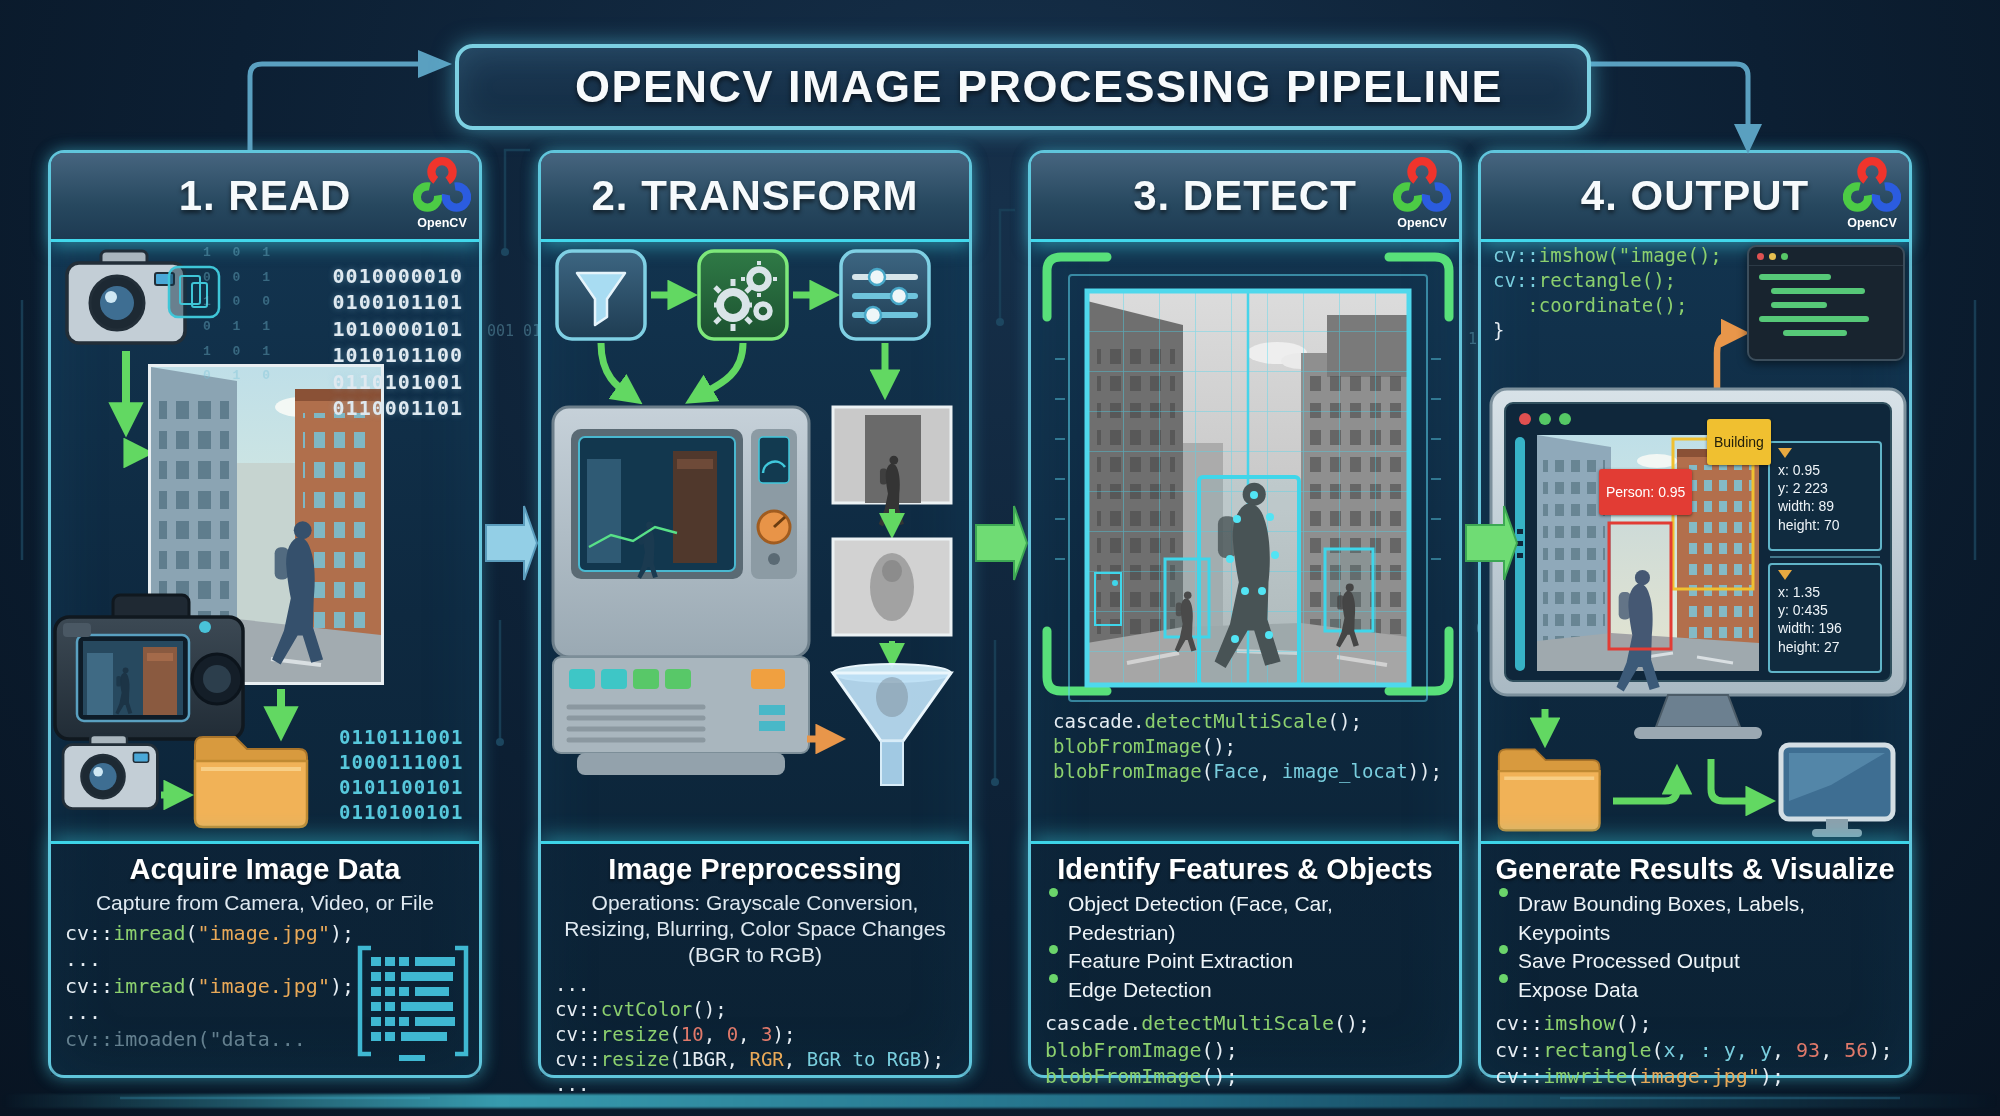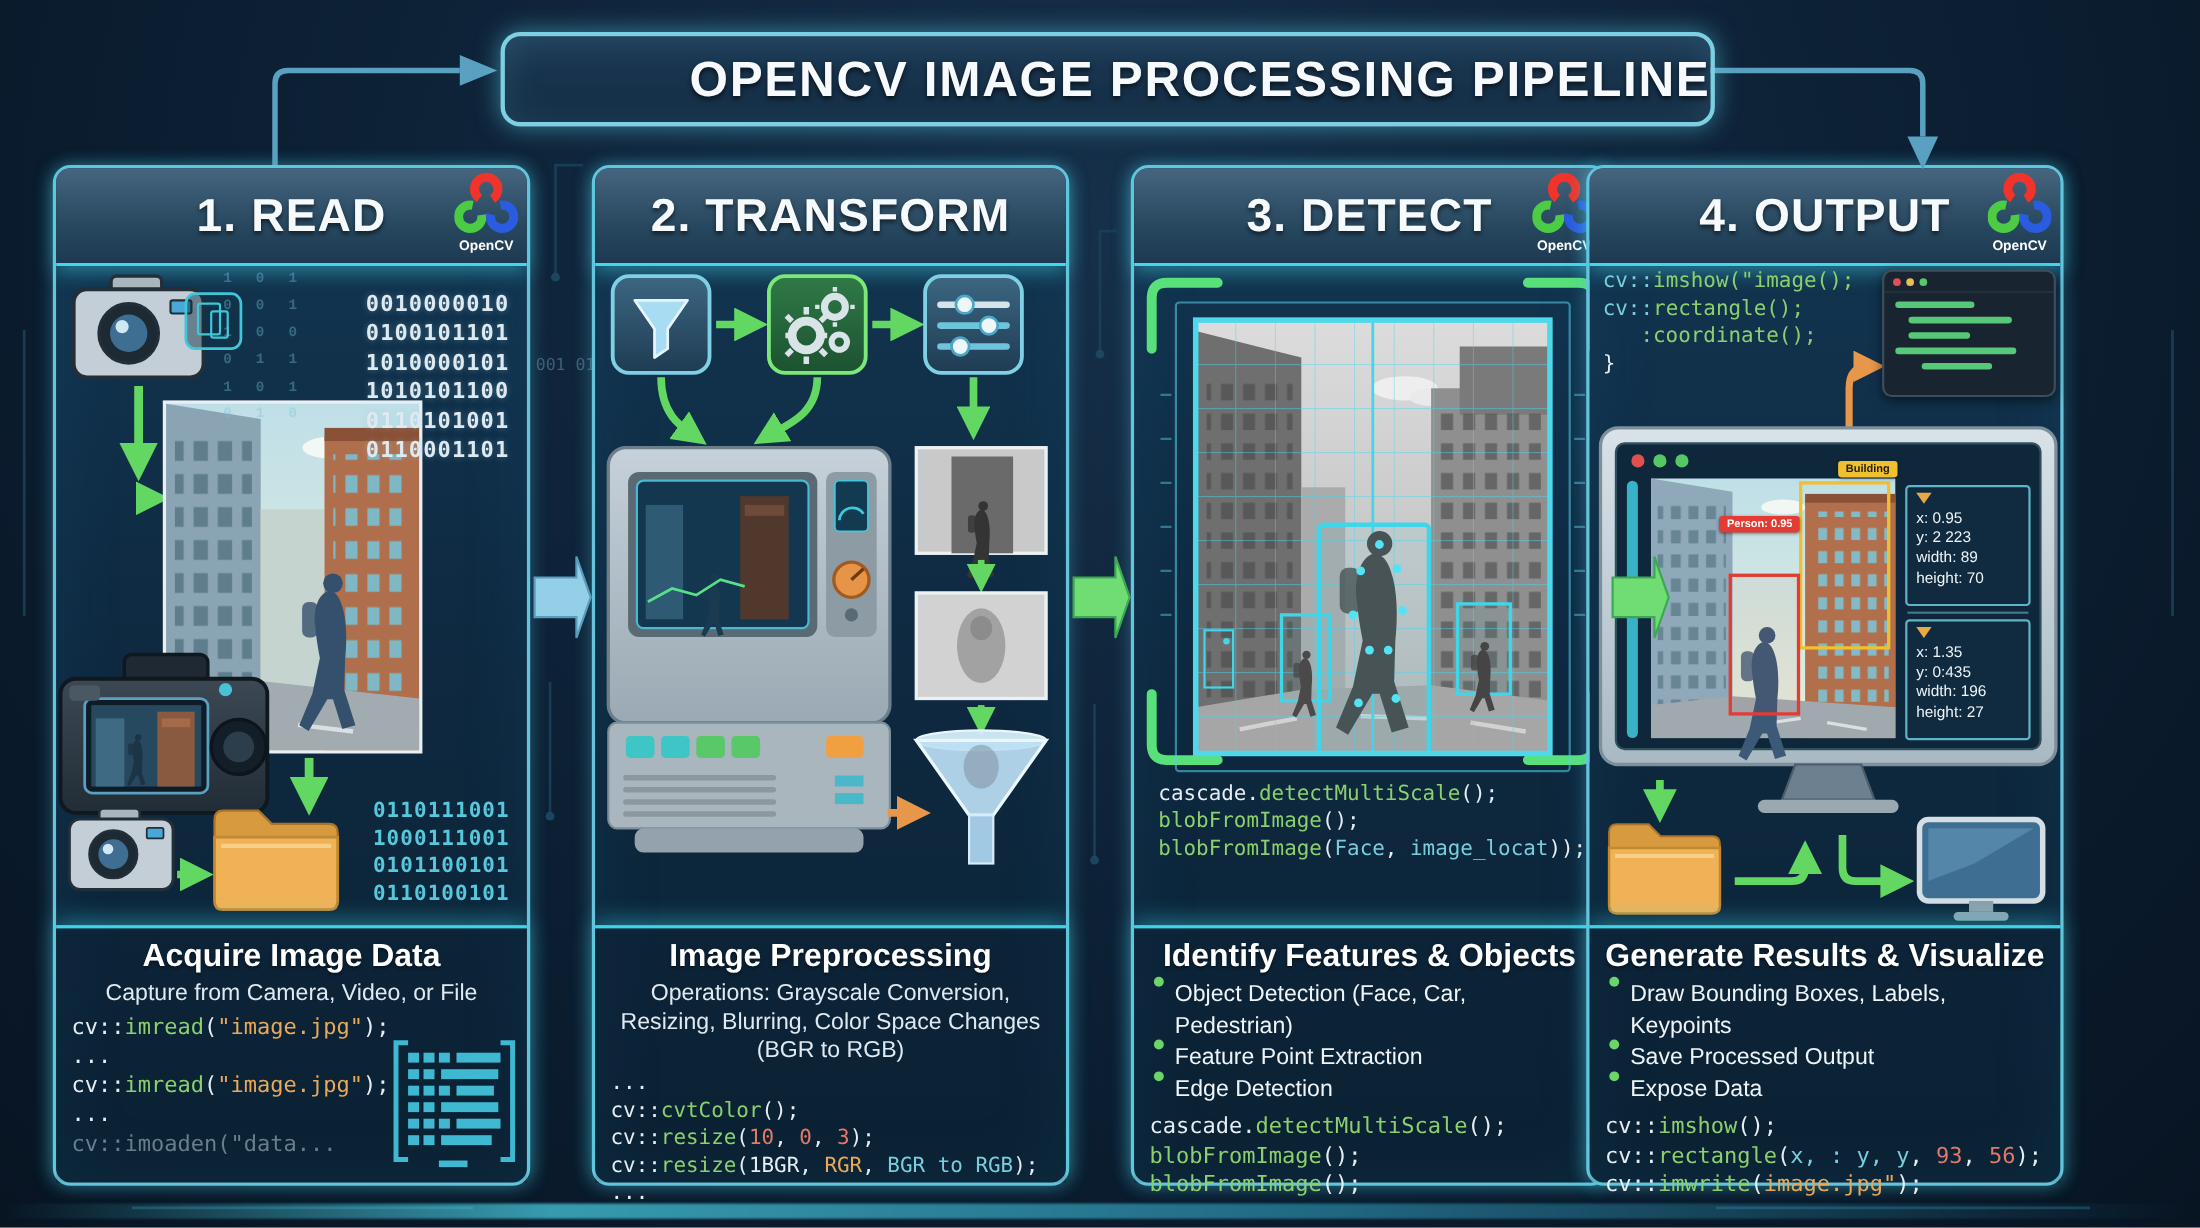--- a/index.html
+++ b/index.html
@@ -7,35 +7,35 @@
     width:2000px;height:1116px;position:relative;overflow:hidden;
     background:radial-gradient(ellipse at 50% 18%, #16304a 0%, #0c1f33 55%, #081422 100%);
     font-family:"Liberation Sans",sans-serif;
   }
   svg{display:block}
   
   #decor-layer{position:absolute;inset:0;z-index:0;pointer-events:none}
   #connector-layer{position:absolute;inset:0;z-index:3;pointer-events:none}
   
   .title-box{
-    position:absolute;left:455px;top:29px;width:1096px;height:78px;z-index:4;
+    position:absolute;left:455px;top:44px;width:1096px;height:78px;z-index:4;
     border:4px solid #7cd0e2;border-radius:18px;
     background:linear-gradient(180deg,#1d3a55,#122b42);
     box-shadow:0 0 22px rgba(90,205,235,.55), inset 0 0 34px rgba(130,220,245,.14);
-    display:flex;align-items:center;justify-content:flex-end;
+    display:flex;align-items:center;justify-content:center;padding-left:32px;
   }
   .title-box .ttxt{font-size:45px;font-weight:800;letter-spacing:1.5px;color:#f7fafc;text-shadow:0 3px 5px rgba(0,0,0,.6)}
   
   .panel{
     position:absolute;top:150px;width:434px;height:928px;box-sizing:border-box;z-index:2;
     border:3px solid #66c4da;border-radius:16px;
     background:linear-gradient(180deg,#133652 0%,#0e2940 50%,#0b2234 100%);
     box-shadow:0 0 16px rgba(80,200,230,.35), inset 0 0 60px rgba(30,100,140,.18);
   }
-  #panel-read{left:48px}#panel-transform{left:538px}#panel-detect{left:1028px}#panel-output{left:1442px}
+  #panel-read{left:48px}#panel-transform{left:538px}#panel-detect{left:1028px}#panel-output{left:1478px}
   .panel-header{
     position:absolute;top:0;left:0;right:0;height:86px;
     background:linear-gradient(180deg,#46657f,#27485f 60%,#1d3a52);
     border-bottom:3px solid #42d8ec;border-radius:12px 12px 0 0;
     box-shadow:0 4px 18px rgba(66,216,236,.5);
     display:flex;align-items:center;justify-content:center;
   }
   .htxt{font-size:42px;font-weight:800;color:#f6fafc;letter-spacing:1px;text-shadow:0 3px 4px rgba(0,0,0,.55)}
   .logo{position:absolute;right:8px;top:4px}
   .panel-body{position:absolute;top:86px;left:0;right:0;height:602px}
@@ -59,21 +59,21 @@
   .bin-top{position:absolute;top:24px;right:16px;text-align:right;font-size:20px;line-height:1.32;color:#dfe9f0;text-shadow:0 0 6px rgba(140,200,230,.4)}
   .bin-bottom{position:absolute;left:288px;top:486px;font-size:19px;line-height:1.32;color:#57c8dc}
   .bin-rain{position:absolute;left:152px;top:2px;font-size:13px;line-height:1.9;letter-spacing:7px;color:rgba(120,195,215,.38);font-family:Liberation Mono, monospace}
   .gap-digit{position:absolute;z-index:1;font-family:"DejaVu Sans Mono",monospace;font-size:15px;color:rgba(120,185,205,.4)}
   
   .topcode{position:absolute;left:12px;top:4px}
   .editor{position:absolute;left:266px;top:6px;width:154px;height:112px;background:#18242f;border:2px solid #3c4e5c;border-radius:9px;box-shadow:0 3px 10px rgba(0,0,0,.5)}
   .ed-bar{height:18px;display:flex;align-items:center;gap:5px;padding-left:8px;border-bottom:1px solid #2c3a46}
   .ed-dot{width:7px;height:7px;border-radius:50%}
   .ed-line{height:6px;border-radius:3px;background:#56c878;margin:8px 0 0 10px}
-  .bbox-label{position:absolute;z-index:5;font-size:10px;font-weight:bold;padding:2px 7px;border-radius:3px;white-space:nowrap;box-shadow:0 1px 3px rgba(0,0,0,.5)}
+  .bbox-label{position:absolute;z-index:5;font-size:14px;font-weight:normal;padding:15px 7px;border-radius:3px;white-space:nowrap;box-shadow:0 1px 3px rgba(0,0,0,.5)}
   .lbl-person{left:118px;top:230px;background:#e23c34;color:#fff}
   .lbl-building{left:226px;top:180px;background:#f0c030;color:#24200a}
   .ann{position:absolute;width:114px;box-sizing:border-box;border:2px solid rgba(110,205,225,.85);border-radius:4px;padding:5px 8px;background:rgba(18,48,68,.45)}
   .ann-1{left:287px;top:202px;height:110px}
   .ann-2{left:287px;top:324px;height:110px}
   .ann-div{position:absolute;left:289px;top:317px;width:110px;height:2px;background:rgba(120,200,220,.5)}
   .ann-tri{width:0;height:0;border-left:7px solid transparent;border-right:7px solid transparent;border-top:10px solid #e8a940;margin-bottom:3px}
   .ann-line{font-size:14px;color:#eef4f8;line-height:1.3}
   
   .matrix-icon{position:absolute;right:10px;bottom:12px}

